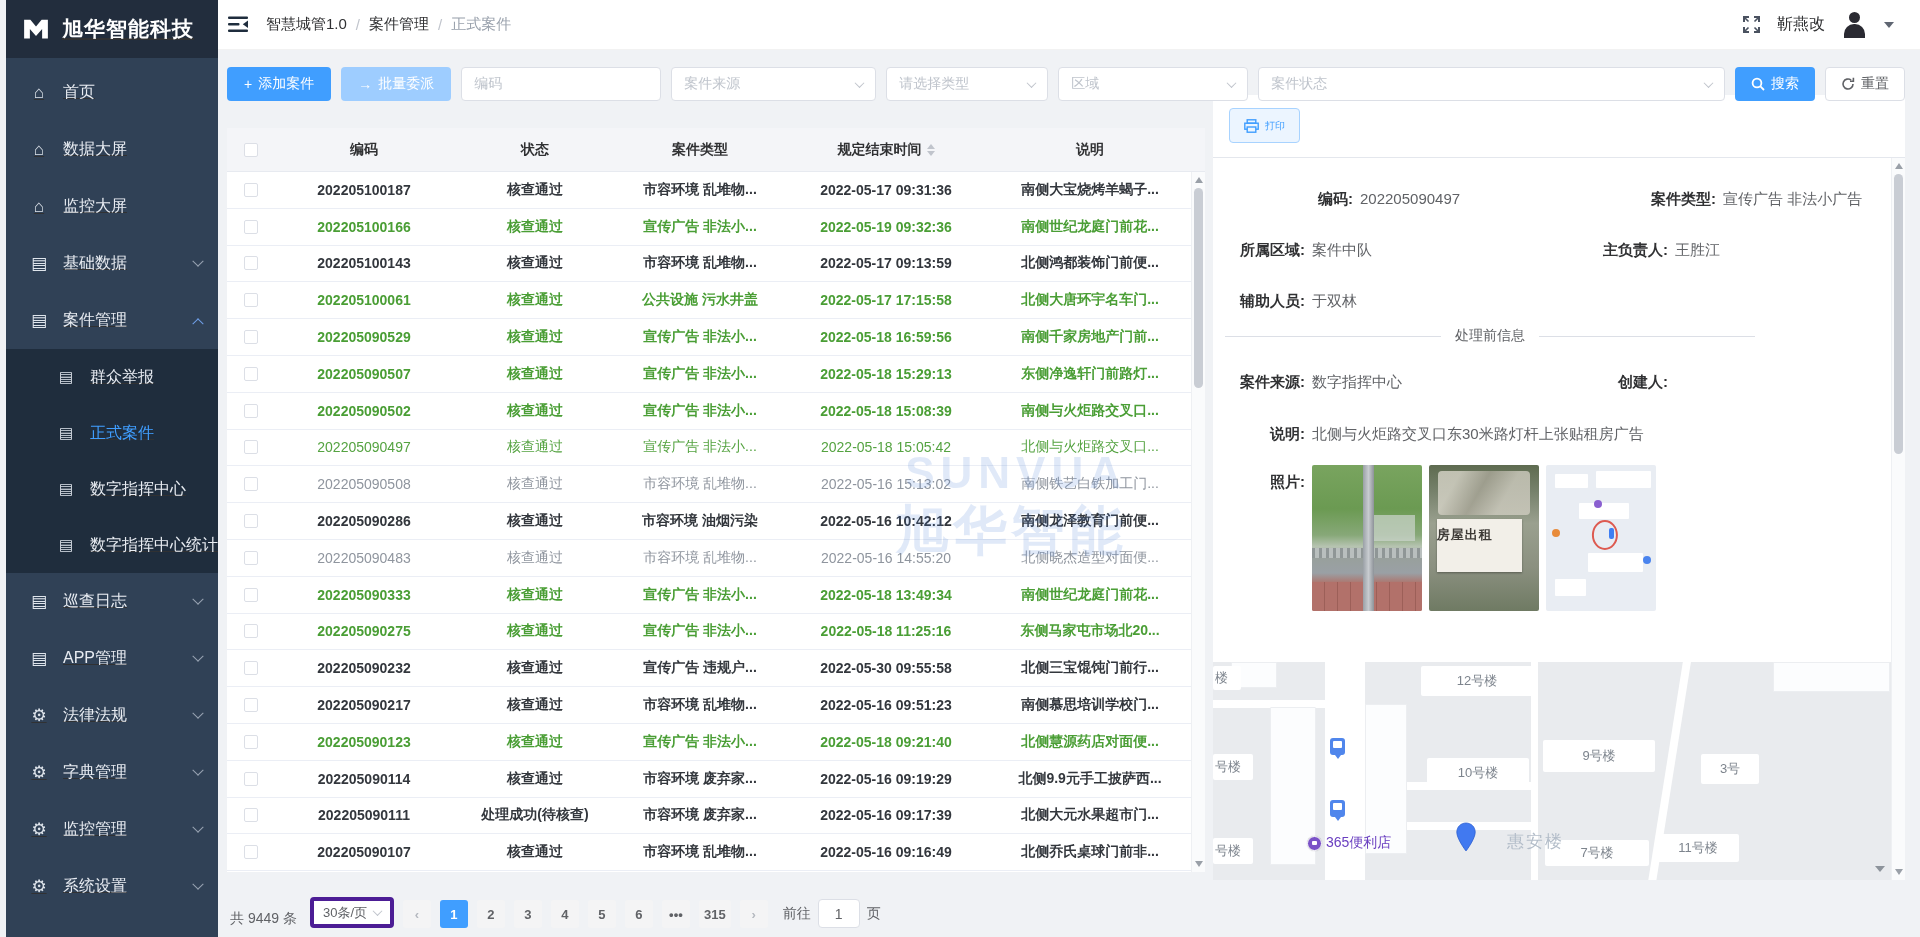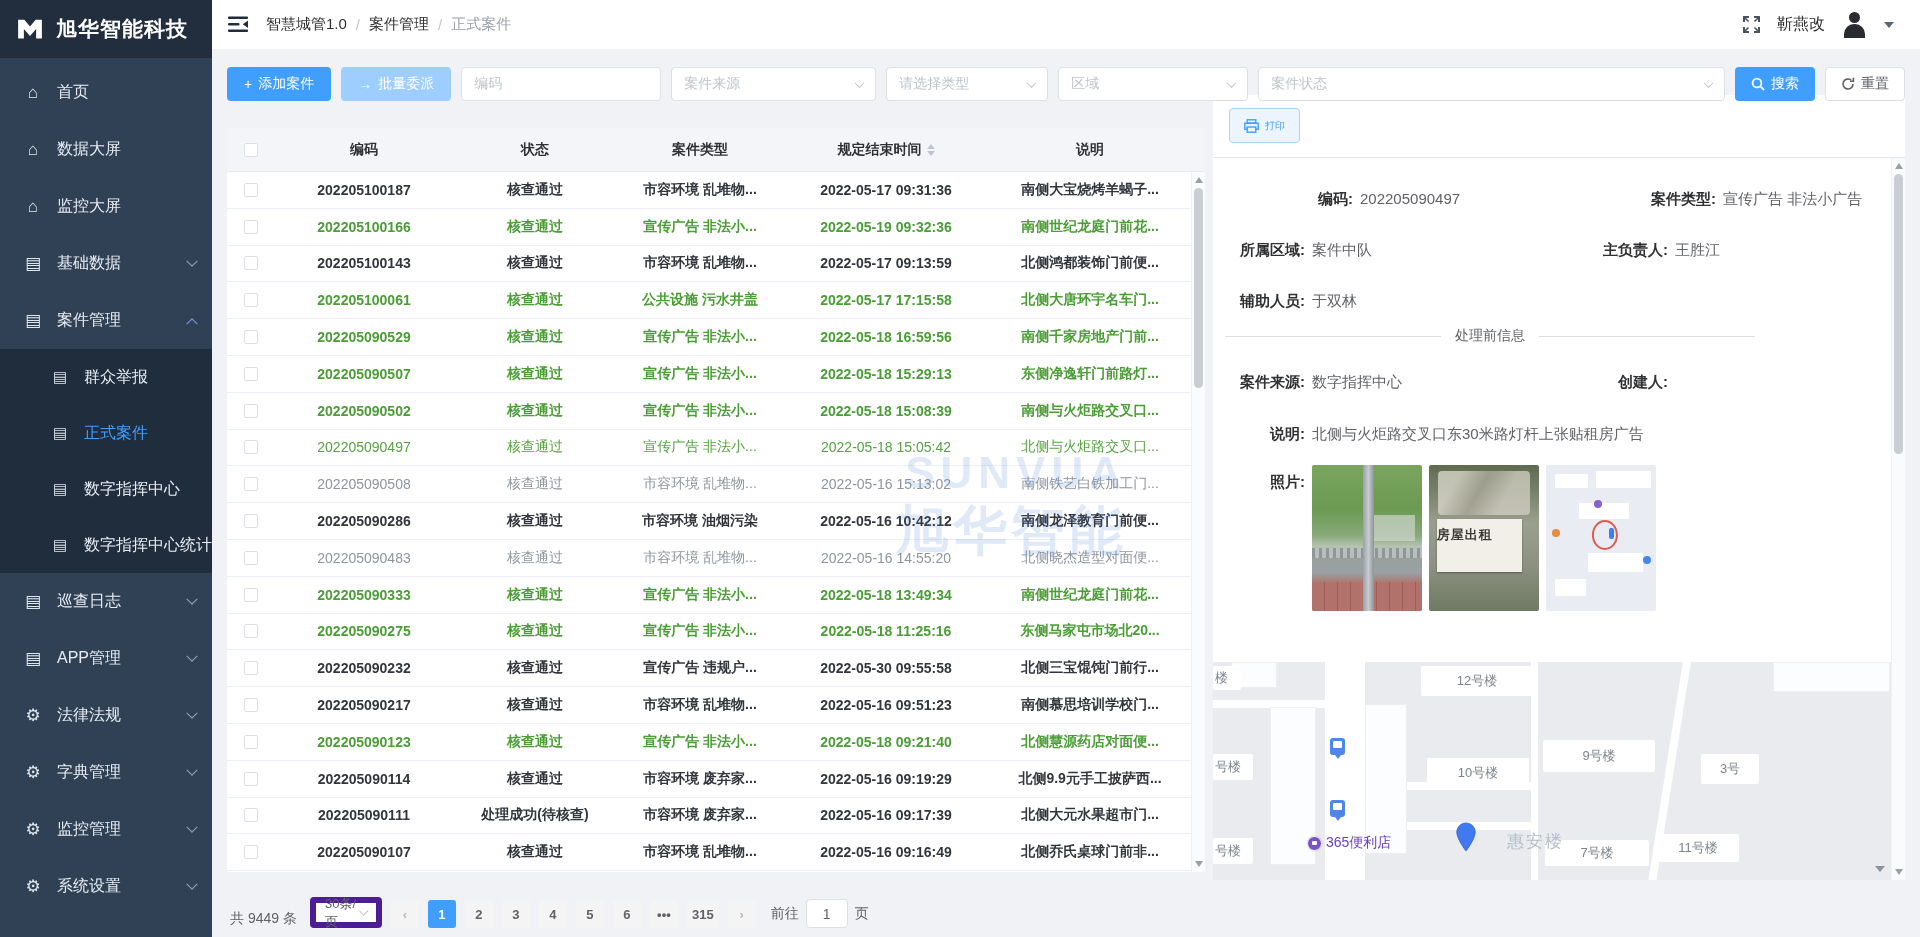--- a/index.html
+++ b/index.html
@@ -1,20 +1,20 @@
 <!DOCTYPE html>
 <html><head>
 <meta charset="utf-8">
 <style>
   * { box-sizing: border-box; margin: 0; padding: 0; }
   html,body { width:1920px; height:937px; overflow:hidden; }
   body { font-family:"Liberation Sans","DejaVu Sans",sans-serif; background:#f0f2f5; position:relative; color:#303133; }
 
   
-  .sidebar { position:absolute; left:0; top:0; width:212px; height:937px; background:#304156; z-index:5; }
+  .sidebar { position:absolute; left:6px; top:0; width:212px; height:937px; background:#304156; z-index:5;text-decoration:underline; }
   .logo { height:58px; background:#222d3d; display:flex; align-items:center; padding-left:13px; gap:9px; }
   .logo-mark { width:34px; height:34px; display:flex; align-items:center; justify-content:center; }
   .logo-text { color:#fff; font-size:21px; font-weight:bold; letter-spacing:1px; white-space:nowrap; }
   .menu { padding-top:6px; }
   .menu-item { height:57px; display:flex; align-items:center; padding:0 16px 0 21px; font-size:16px; color:#e8ecf2; cursor:pointer; }
   .menu-icon { width:24px; margin-right:12px; font-size:17px; text-align:center; color:#dfe5ec; flex:none; }
   .menu-label { white-space:nowrap; }
   .chev { width:8px; height:8px; border-right:1.6px solid #98a3b2; border-bottom:1.6px solid #98a3b2; margin-left:auto; flex:none; }
   .chev-down { transform:rotate(45deg) translate(-2px,-2px); }
   .chev-up { transform:rotate(-135deg) translate(-2px,-2px); border-color:#6f9fe8; }
@@ -71,21 +71,21 @@
   .vscroll .dn { bottom:5px; border-top:6px solid #9aa0a8; }
   .vscroll .thumb { position:absolute; left:2px; width:9px; border-radius:5px; background:#c9cdd4; }
   .table-card .thumb { top:16px; height:200px; }
 
   .watermark { position:absolute; left:600px; top:292px; width:300px; text-align:right; color:rgba(70,125,215,0.17); font-weight:bold; pointer-events:none; line-height:1.15;margin-top:28px; }
   .wm1 { font-size:44px; letter-spacing:6px; }
   .wm2 { font-size:54px; letter-spacing:4px; }
 
   
   .pagination { position:absolute; left:230px; top:896px; height:32px; display:flex; align-items:flex-end; gap:9px; font-size:14px; color:#606266; z-index:2; }
-  .page-size { width:72px; height:31px; border:6px solid #4c1d95; border-radius:4px; background:#fff; display:flex; align-items:center; justify-content:space-between; padding:0 9px; color:#606266; font-size:13px; cursor:pointer; margin-left:4px; }
+  .page-size { width:84px; height:31px; border:4px solid #4c1d95; border-radius:4px; background:#fff; display:flex; align-items:center; justify-content:space-between; padding:0 9px; color:#606266; font-size:13px; cursor:pointer; margin-left:4px; }
   .pg { min-width:28px; height:28px; padding:0 5px; border-radius:3px; background:#f4f4f5; color:#606266; font-weight:bold; display:flex; align-items:center; justify-content:center; font-size:13px; cursor:pointer; }
   .pg.active { background:#409eff; color:#fff; }
   .pg.nav { color:#b4b8bf; background:#f4f4f5; }
   .goto { display:flex; align-items:center; gap:7px; margin-left:6px; }
   .goto input { width:42px; height:29px; border:1px solid #dcdfe6; border-radius:4px; text-align:center; font-size:14px; color:#606266; font-family:inherit; }
 
   
   .detail-card { position:absolute; left:1213px; top:95px; width:692px; height:785px; background:#fff; z-index:2; }
   .btn-print { position:absolute; left:16px; top:13px; height:35px; padding:0 14px; background:#ecf5ff; border:1px solid #a8d3ff; border-radius:4px; color:#409eff; font-size:10px; display:flex; align-items:center; gap:6px; cursor:pointer; }
   .print-divider { position:absolute; left:0; top:62px; width:100%; border-bottom:1px solid #e4e7ed; }

